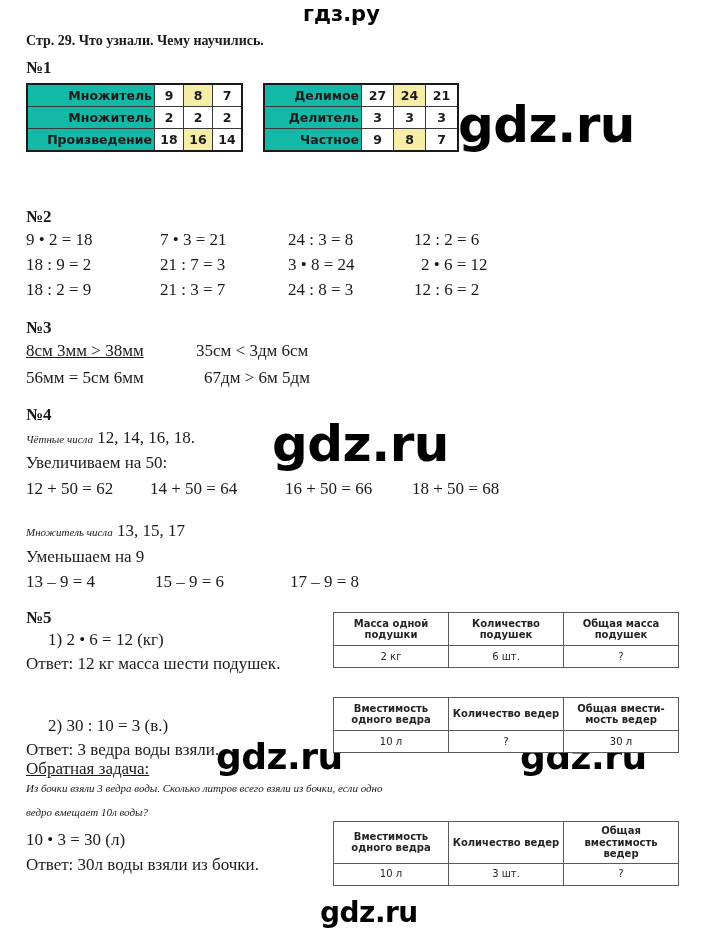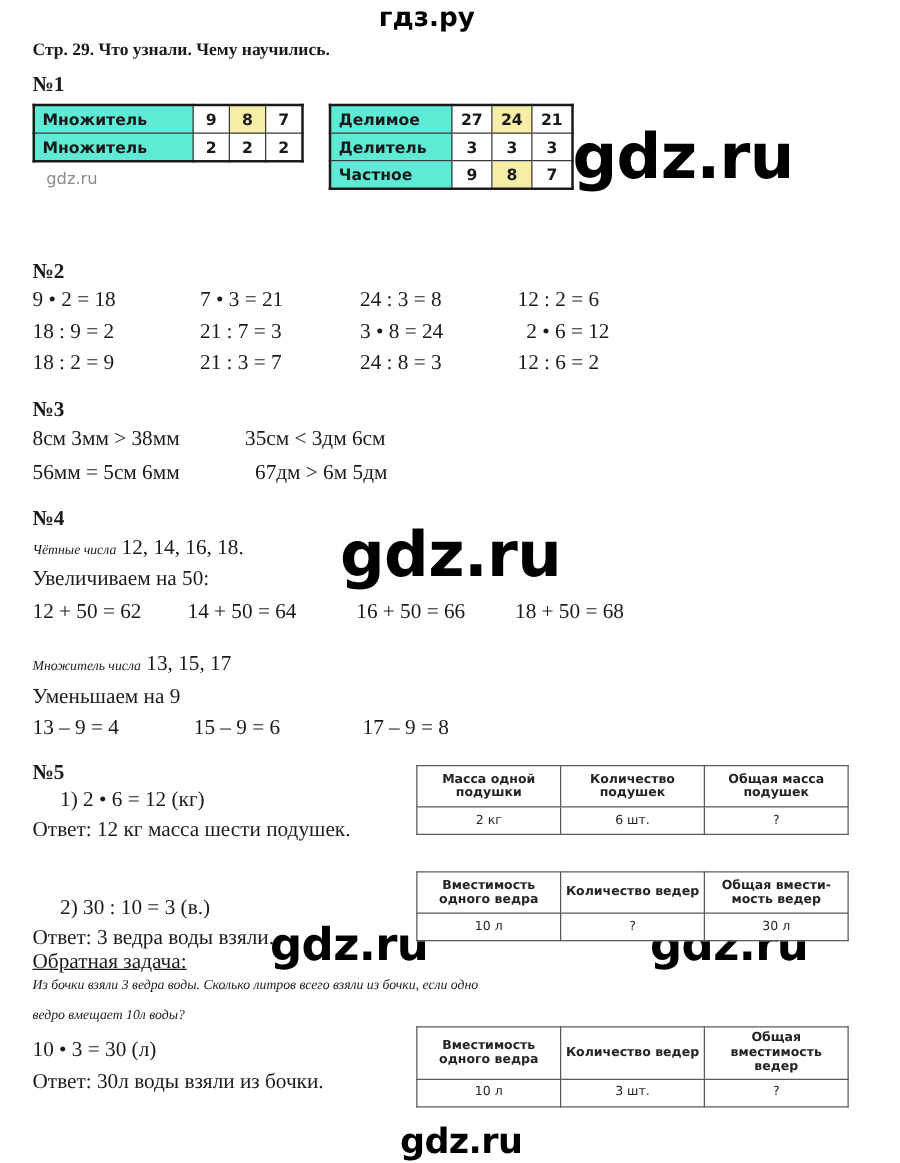--- a/index.html
+++ b/index.html
@@ -82,22 +82,22 @@
   .ytable td {
     border: 1.5px solid #3a3a3a;
     font-size: 12.5px;
     font-weight: bold;
     text-align: center;
     height: 21px;
     padding: 0 2px;
     color: #1a1a1a;
   }
   .ytable td.lbl {
-    background: #5eead4;
-    text-align: left;
+    background: #14b8a6;
+    text-align: right;
     padding-left: 6px;
     font-size: 12.5px;
   }
   .ytable td.num { width: 24px; }
   .ytable td.num-wide { width: 27px; }
   .cell-y { background: #f6eea6; }
   .cell-w { background: #ffffff; }
   .red { color: #e00000; }
 
   #t1 { left: 26px; top: 83px; }
@@ -155,20 +155,26 @@
       <td class="num cell-w">9</td>
       <td class="num cell-y">8</td>
       <td class="num cell-w red">7</td>
     </tr>
     <tr>
       <td class="lbl">Множитель</td>
       <td class="num cell-w">2</td>
       <td class="num cell-w red">2</td>
       <td class="num cell-w">2</td>
     </tr>
+    <tr>
+      <td class="lbl">Произведение</td>
+      <td class="num cell-w red">18</td>
+      <td class="num cell-y">16</td>
+      <td class="num cell-w">14</td>
+    </tr>
   </tbody>
     </table>
 
   <table class="ytable" id="t2">
     <tbody>
         <tr>
       <td class="lbl">Делимое</td>
       <td class="num-wide cell-w">27</td>
       <td class="num-wide cell-y">24</td>
       <td class="num-wide cell-w red">21</td>
@@ -200,21 +206,21 @@
 
   <div class="abs txt" style="left:288px; top:230px;">24 : 3 = 8</div>
   <div class="abs txt" style="left:288px; top:255px;">3 • 8 = 24</div>
   <div class="abs txt" style="left:288px; top:280px;">24 : 8 = 3</div>
 
   <div class="abs txt" style="left:414px; top:230px;">12 : 2 = 6</div>
   <div class="abs txt" style="left:421px; top:255px;">2 • 6 = 12</div>
   <div class="abs txt" style="left:414px; top:280px;">12 : 6 = 2</div>
 
   <div class="abs task-no" style="left:26px; top:318px;">№3</div>
-  <div class="abs txt" style="left:26px;  top:341px;">8см 3мм &gt; 38мм</div>
+  <div class="abs txt" style="left:26px;  top:341px;text-decoration:underline;">8см 3мм &gt; 38мм</div>
   <div class="abs txt" style="left:196px; top:341px;">35см &lt; 3дм 6см</div>
   <div class="abs txt" style="left:26px;  top:368px;">56мм = 5см 6мм</div>
   <div class="abs txt" style="left:204px; top:368px;">67дм &gt; 6м 5дм</div>
 
   <div class="abs task-no" style="left:26px; top:405px;">№4</div>
   <div class="abs" style="left:26px; top:428px;">
     <span class="txt-i">Чётные числа</span><span class="txt">&nbsp;</span><span class="txt">12, 14, 16, 18.</span>
   </div>
   <div class="abs txt" style="left:26px; top:453px;">Увеличиваем на 50:</div>
   <div class="abs txt" style="left:26px;  top:479px;">12 + 50 = 62</div>

